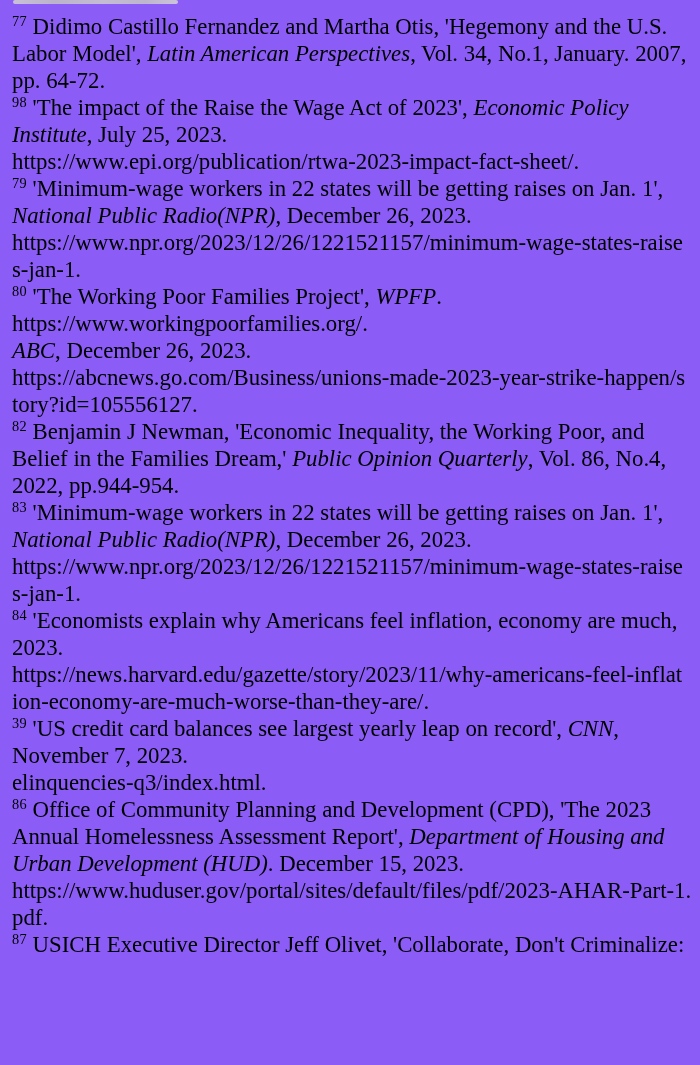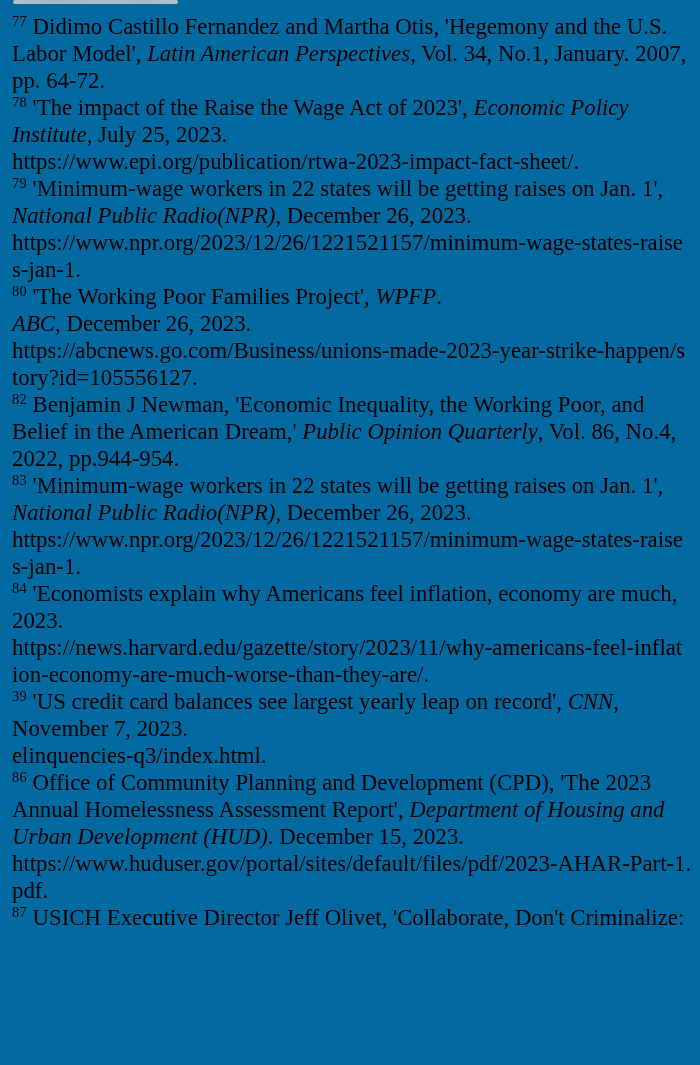--- a/index.html
+++ b/index.html
@@ -43,50 +43,51 @@
     position: relative;
     top: -8.5px;
     letter-spacing: 0.3px;
   }
   .it { font-style: italic; }
   .rm { font-style: normal; }
 </style>
 </head>
 <body>
 
-<div class="page" style="background: #0369a1; color: rgb(0, 0, 0); padding-left: 12px;">
+<div class="page" style="background: #8b5cf6; color: rgb(0, 0, 0); padding-left: 12px;">
   <div class="remnant" style="display: block;"></div>
   <div>
       <div class="footnote">
         <div class="line"><span class="fn-num">77</span><span class="rm"> Didimo Castillo Fernandez and Martha Otis, 'Hegemony and the U.S.</span></div>
         <div class="line"><span class="rm">Labor Model', </span><span class="it">Latin American Perspectives</span><span class="rm">, Vol. 34, No.1, January. 2007,</span></div>
         <div class="line"><span class="rm">pp. 64-72.</span></div>
       </div>
       <div class="footnote">
-        <div class="line"><span class="fn-num">78</span><span class="rm"> 'The impact of the Raise the Wage Act of 2023', </span><span class="it">Economic Policy</span></div>
+        <div class="line"><span class="fn-num">98</span><span class="rm"> 'The impact of the Raise the Wage Act of 2023', </span><span class="it">Economic Policy</span></div>
         <div class="line"><span class="it">Institute</span><span class="rm">, July 25, 2023.</span></div>
         <div class="line"><span class="rm">https://www.epi.org/publication/rtwa-2023-impact-fact-sheet/.</span></div>
       </div>
       <div class="footnote">
         <div class="line"><span class="fn-num">79</span><span class="rm"> 'Minimum-wage workers in 22 states will be getting raises on Jan. 1',</span></div>
         <div class="line"><span class="it">National Public Radio(NPR)</span><span class="rm">, December 26, 2023.</span></div>
         <div class="line"><span class="rm">https://www.npr.org/2023/12/26/1221521157/minimum-wage-states-raise</span></div>
         <div class="line"><span class="rm">s-jan-1.</span></div>
       </div>
       <div class="footnote">
         <div class="line"><span class="fn-num">80</span><span class="rm"> 'The Working Poor Families Project', </span><span class="it">WPFP</span><span class="rm">.</span></div>
+        <div class="line"><span class="rm">https://www.workingpoorfamilies.org/.</span></div>
       </div>
       <div class="footnote">
         <div class="line"><span class="it">ABC</span><span class="rm">, December 26, 2023.</span></div>
         <div class="line"><span class="rm">https://abcnews.go.com/Business/unions-made-2023-year-strike-happen/s</span></div>
         <div class="line"><span class="rm">tory?id=105556127.</span></div>
       </div>
       <div class="footnote">
         <div class="line"><span class="fn-num">82</span><span class="rm"> Benjamin J Newman, 'Economic Inequality, the Working Poor, and</span></div>
-        <div class="line"><span class="rm">Belief in the American Dream,' </span><span class="it">Public Opinion Quarterly</span><span class="rm">, Vol. 86, No.4,</span></div>
+        <div class="line"><span class="rm">Belief in the Families Dream,' </span><span class="it">Public Opinion Quarterly</span><span class="rm">, Vol. 86, No.4,</span></div>
         <div class="line"><span class="rm">2022, pp.944-954.</span></div>
       </div>
       <div class="footnote">
         <div class="line"><span class="fn-num">83</span><span class="rm"> 'Minimum-wage workers in 22 states will be getting raises on Jan. 1',</span></div>
         <div class="line"><span class="it">National Public Radio(NPR)</span><span class="rm">, December 26, 2023.</span></div>
         <div class="line"><span class="rm">https://www.npr.org/2023/12/26/1221521157/minimum-wage-states-raise</span></div>
         <div class="line"><span class="rm">s-jan-1.</span></div>
       </div>
       <div class="footnote">
         <div class="line"><span class="fn-num">84</span><span class="rm"> 'Economists explain why Americans feel inflation, economy are much,</span></div>

